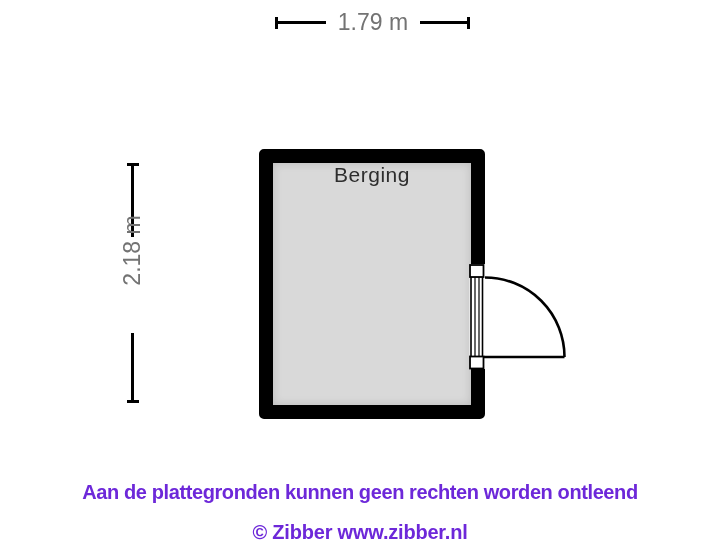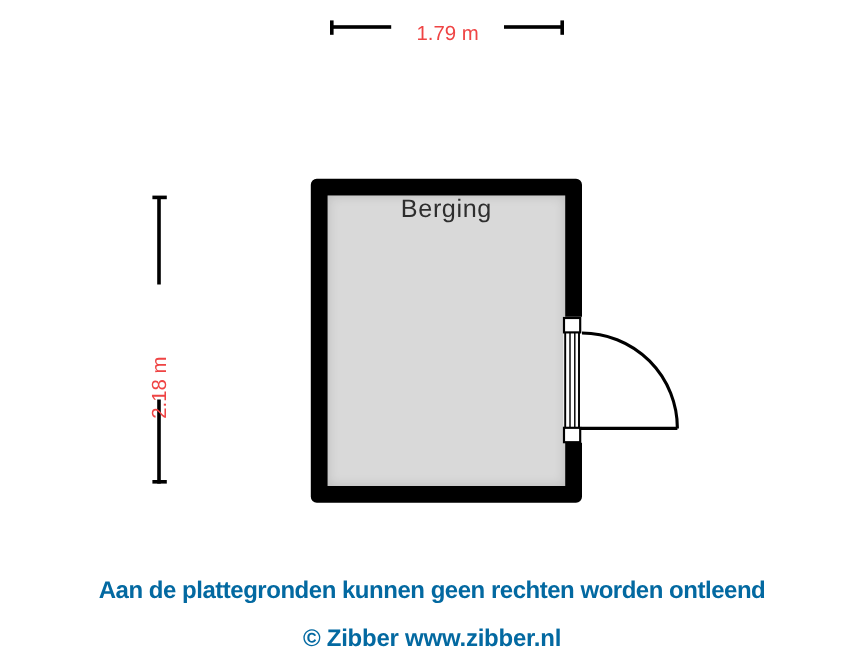--- a/index.html
+++ b/index.html
@@ -25,23 +25,23 @@
     left: 131px; top: 164px; width: 3px; height: 239px;
     background: #000;
   }
   .dim-tick-h { width: 12px; height: 3px; background: #000; left: 127px; }
   .dim-tick-h.t-top    { top: 163px; }
   .dim-tick-h.t-bottom { top: 400px; }
 
   .dim-label {
     background: #ffffff;
     border-radius: 9px;
-    color: #ef4444;
-    font-size: 17px;
-    display: flex; align-items: flex-end; justify-content: center;
+    color: #737373;
+    font-size: 23px;
+    display: flex; align-items: flex-start; justify-content: center;
     white-space: nowrap;
   }
   .dim-label.width-label {
     left: 326px; top: 9px; width: 94px; height: 29px;
   }
   .dim-label.height-label {
     left: 117px; top: 237px; width: 31px; height: 96px;
   }
   .dim-label.height-label span {
     transform: rotate(-90deg);
@@ -66,21 +66,21 @@
   }
 
   
   .door-svg { left: 0; top: 0; width: 720px; height: 540px; pointer-events: none; }
 
   
   .footer-line {
     left: 0; width: 720px;
     text-align: center;
     font-weight: bold;
-    color: #0369a1;
+    color: #6d28d9;
   }
   .footer-line.disclaimer {
     top: 481px; font-size: 20px; letter-spacing: -0.4px;
   }
   .footer-line.copyright {
     top: 521px; font-size: 20px; letter-spacing: -0.2px;
   }
 </style>
 </head>
 <body style="background: rgb(255, 255, 255);">

